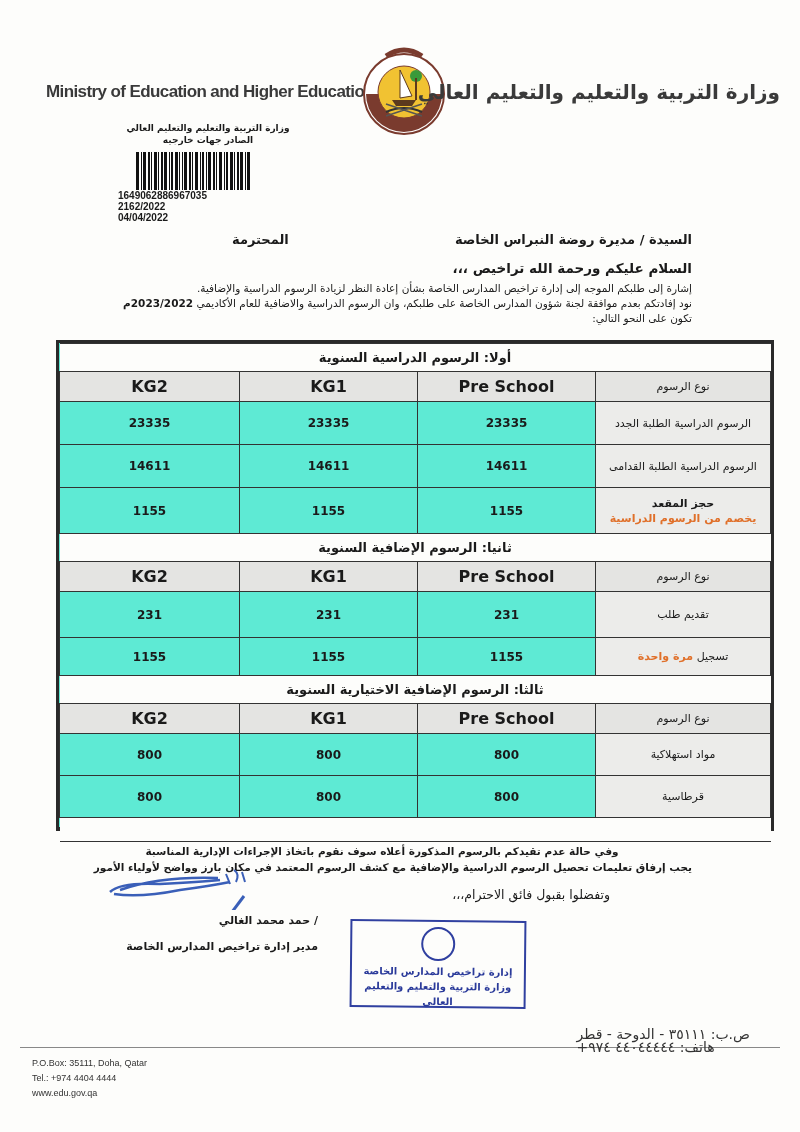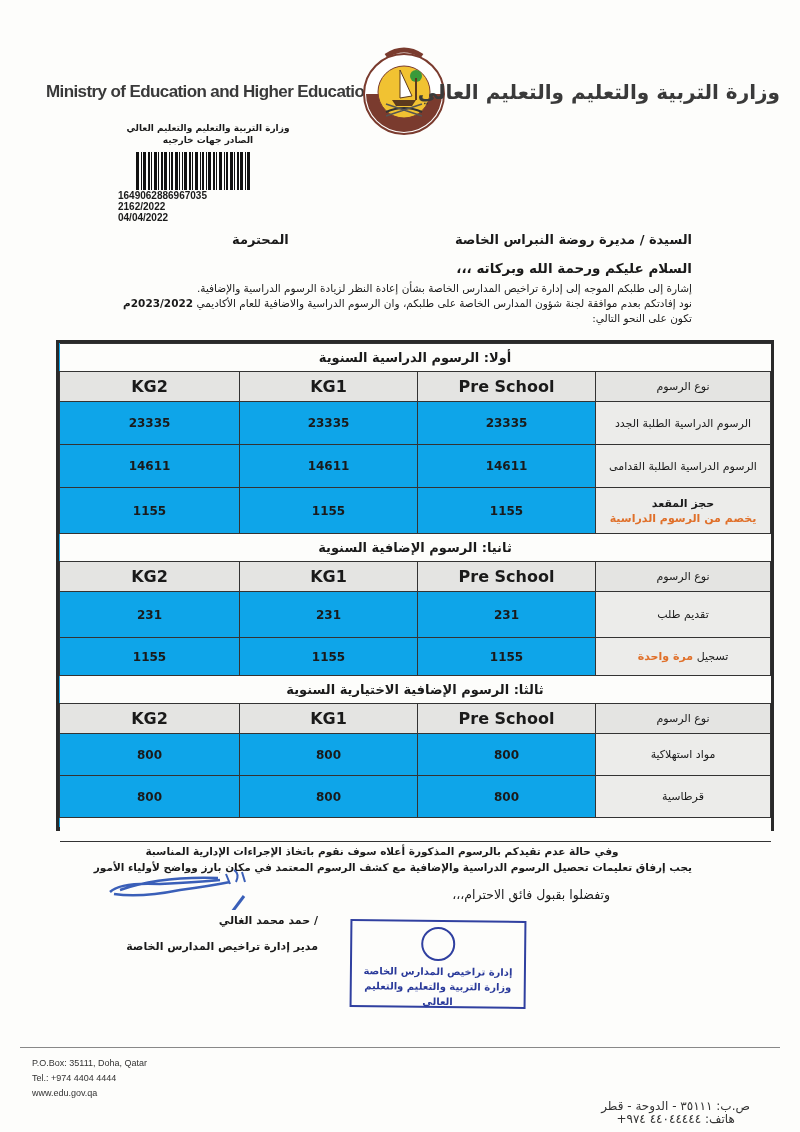--- a/index.html
+++ b/index.html
@@ -26,21 +26,21 @@
 
   .salutation { position: absolute; right: 108px; top: 232px; direction: rtl; font-weight: bold; font-size: 13px; width: 460px; }
   .salutation .honor { position: absolute; left: 0; top: 0; }
   .greeting { position: absolute; right: 108px; top: 260px; direction: rtl; font-weight: bold; font-size: 13.5px; }
   .body-text { position: absolute; right: 108px; top: 281px; direction: rtl; font-size: 10.5px; line-height: 15px; width: 640px; text-align: right; }
   .body-text b { font-weight: bold; }
 
   .table-frame {
     position: absolute; left: 56px; top: 340px; width: 718px; height: 491px;
     border: 3px solid #2a2a2a; border-right-width: 4px; border-bottom-width: 4px;
-    background: #0ea5e9;
+    background: #5eead4;
   }
   table { width: 100%; border-collapse: collapse; table-layout: fixed; }
   td {
     border: 1px solid #333; text-align: center; vertical-align: middle;
     font-family: "DejaVu Sans", sans-serif; font-weight: bold; font-size: 16px;
   }
   td.num { font-size: 12px; }
   td.label { direction: rtl; font-weight: normal; font-size: 11px; background: #ececea; line-height: 15px; }
   tr.head td { background: #e4e4e2; height: 30px; }
   tr.head td.label { background: #e4e4e2; }
@@ -56,21 +56,21 @@
 
   .stamp {
     position: absolute; left: 350px; top: 920px; width: 176px; height: 88px;
     border: 2px solid #3040a0; color: #2a3a9a; text-align: center; transform: rotate(0.6deg);
   }
   .stamp .s-emblem { width: 34px; height: 34px; border-radius: 50%; border: 2px solid #3040a0; margin: 5px auto 3px; }
   .stamp .s1, .stamp .s2 { direction: rtl; font-size: 10px; font-weight: bold; line-height: 15px; }
 
   .footer-rule { position: absolute; left: 20px; right: 20px; top: 1047px; height: 1px; background: #888; }
   .footer-en { position: absolute; left: 32px; top: 1056px; font-family: "Liberation Sans", sans-serif; font-size: 9px; line-height: 15px; color: #333; }
-  .footer-ar { position: absolute; right: 50px; top: 1100px; direction: rtl; font-size: 12px; line-height: 13px; color: #333; text-align: center; }
+  .footer-ar { position: absolute; right: 50px; top: 1028px; direction: rtl; font-size: 14px; line-height: 13px; color: #333; text-align: left; }
 </style>
 </head>
 <body>
 
 <div class="en-title">Ministry of Education and Higher Education</div>
 
 <svg class="emblem" viewBox="0 0 84 100">
   <circle cx="42" cy="52" r="40" fill="#ffffff" stroke="#7a3b2e" stroke-width="2"></circle>
   <path d="M4 52 A38 38 0 0 0 80 52 Z" fill="#7a3b2e"></path>
   <circle cx="42" cy="50" r="26" fill="#f1c232" stroke="#7a3b2e" stroke-width="1"></circle>
@@ -125,21 +125,21 @@
   </div>
   <div class="ref-num" style="padding-left:0">1649062886967035</div>
   <div class="ref-num" style="padding-left:0">2162/2022</div>
   <div class="ref-num" style="padding-left:0">04/04/2022</div>
 </div>
 
 <div class="salutation">
   <span>السيدة / مديرة روضة النبراس الخاصة</span>
   <span class="honor">المحترمة</span>
 </div>
-<div class="greeting">السلام عليكم ورحمة الله وبركاته ،،،</div>
+<div class="greeting">السلام عليكم ورحمة الله تراخيص ،،،</div>
 
 <div class="body-text">
   <div>إشارة إلى طلبكم الموجه إلى إدارة تراخيص المدارس الخاصة بشأن إعادة النظر لزيادة الرسوم الدراسية والإضافية.</div>
   <div><span>نود إفادتكم بعدم موافقة لجنة شؤون المدارس الخاصة على طلبكم، وان الرسوم الدراسية والاضافية للعام الأكاديمي </span><b>2023/2022م</b></div>
   <div>تكون على النحو التالي:</div>
 </div>
 
 <div class="table-frame">
   <table>
     <colgroup>

